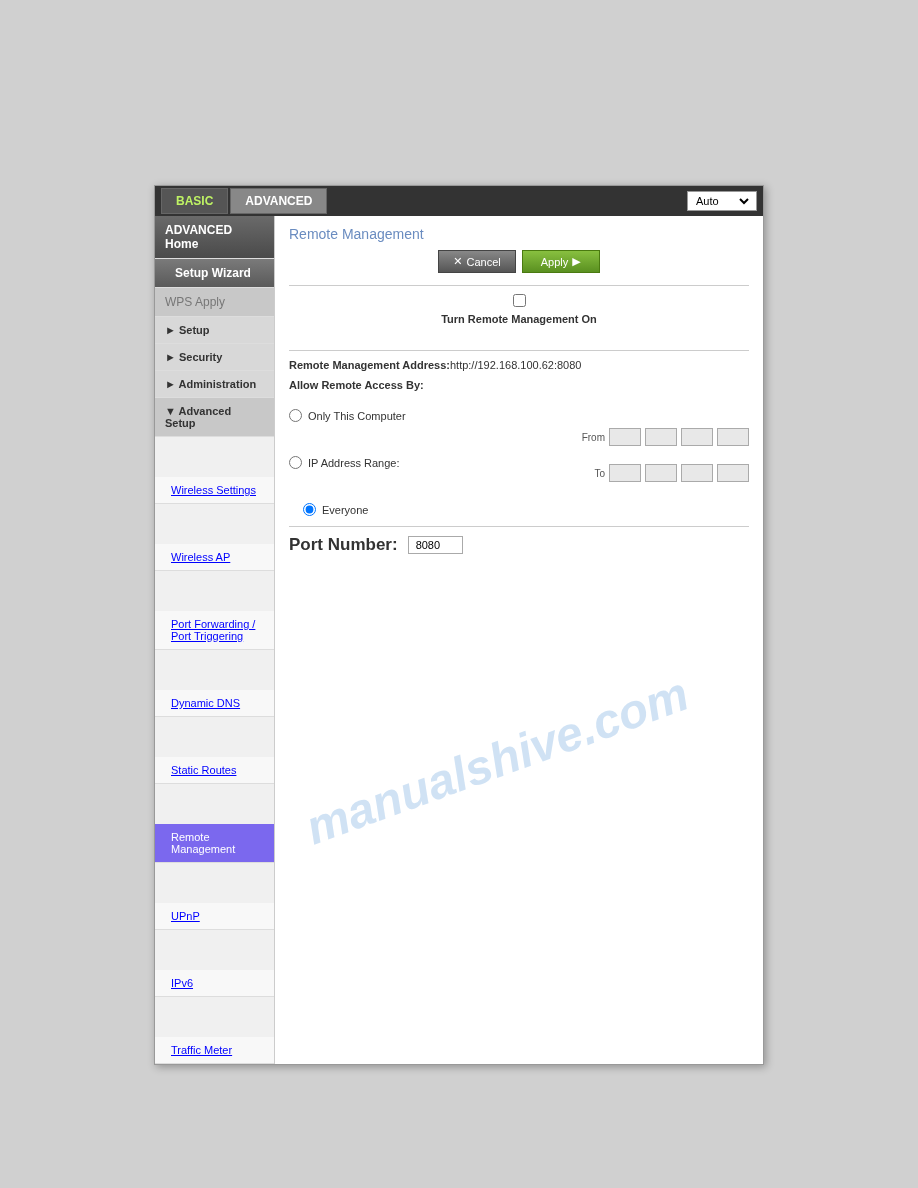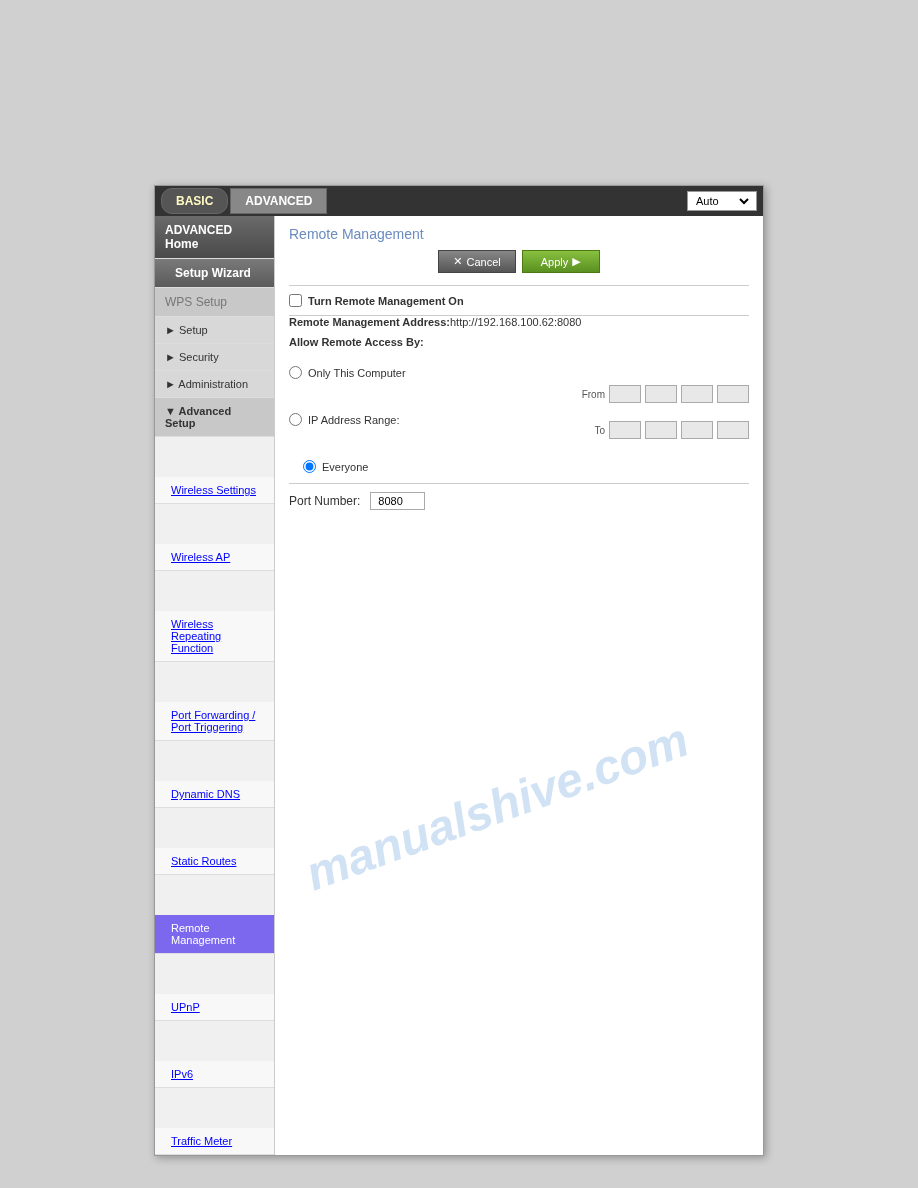--- a/index.html
+++ b/index.html
@@ -39,22 +39,21 @@
       font-size: 12px;
       font-weight: bold;
       cursor: pointer;
       color: #ccc;
       background: #555;
       border: 1px solid #666;
       margin-right: 2px;
       text-transform: uppercase;
     }
     .tab:first-child {
-      color: #fef9c3;
-      border-radius: 11px;
+      color: #bef264;
     }
     .tab.advanced-active {
       background: #888;
       color: #fff;
     }
     .lang-select {
       background: #fff;
       border: 1px solid #999;
       font-size: 11px;
       padding: 2px 4px;
@@ -99,20 +98,21 @@
       color: #777;
       font-size: 12px;
     }
     .sidebar-item.section {
       background: #d8d8d8;
       color: #333;
       font-size: 11px;
       display: flex;
       align-items: center;
       gap: 4px;
+      font-weight: bold;
     }
     .sidebar-item.sub-item {
       background: #f8f8f8;
       padding-left: 16px;
       font-size: 11px;
       color: #00f;
       text-decoration: underline;
       cursor: pointer;
       margin-top: 40px;
     }
@@ -182,22 +182,24 @@
       min-width: 160px;
     }
     .form-row .value {
       font-size: 11px;
       color: #333;
     }
     .checkbox-row {
       display: flex;
       align-items: center;
       gap: 6px;
+      margin-bottom: 8px;
       border-bottom: 1px solid #ccc;
-      padding-bottom: 8px;
+      padding-bottom: 25px;
+      flex-direction: column;
     }
     .checkbox-row input[type="checkbox"] {
       width: 13px;
       height: 13px;
     }
     .checkbox-row span {
       font-size: 11px;
       color: #333;
       font-weight: bold;
     }
@@ -249,22 +251,22 @@
     }
 
     .port-section {
       border-top: 1px solid #ccc;
       padding-top: 8px;
       display: flex;
       align-items: center;
       gap: 10px;
     }
     .port-label {
-      font-size: 12px;
-      font-weight: normal;
+      font-size: 17px;
+      font-weight: bold;
       color: #333;
     }
     .port-input {
       width: 55px;
       height: 18px;
       border: 1px solid #aaa;
       font-size: 11px;
       padding: 1px 7px;
       background: #fff;
     }
@@ -304,28 +306,27 @@
         <option>German</option>
       </select>
     </div>
   </div>
 
   <div class="main-layout">
 
     <div class="sidebar">
       <div class="sidebar-item header-item">ADVANCED Home</div>
       <div class="sidebar-item header-item" style="background: linear-gradient(to bottom, #7a7a7a, #5a5a5a); padding-left: 20px;">Setup Wizard</div>
-      <div class="sidebar-item wps-item">WPS Setup</div>
+      <div class="sidebar-item wps-item">WPS Apply</div>
       <div class="sidebar-item section">► Setup</div>
       <div class="sidebar-item section">► Security</div>
       <div class="sidebar-item section">► Administration</div>
       <div class="sidebar-item section" style="background:#c8c8c8; font-weight:bold;">▼ Advanced Setup</div>
       <div class="sidebar-item sub-item">Wireless Settings</div>
       <div class="sidebar-item sub-item">Wireless AP</div>
-      <div class="sidebar-item sub-item">Wireless Repeating Function</div>
       <div class="sidebar-item sub-item">Port Forwarding / Port Triggering</div>
       <div class="sidebar-item sub-item">Dynamic DNS</div>
       <div class="sidebar-item sub-item">Static Routes</div>
       <div class="sidebar-item sub-item active">Remote Management</div>
       <div class="sidebar-item sub-item">UPnP</div>
       <div class="sidebar-item sub-item">IPv6</div>
       <div class="sidebar-item sub-item">Traffic Meter</div>
     </div>
 
     <div class="content content-wrapper">

